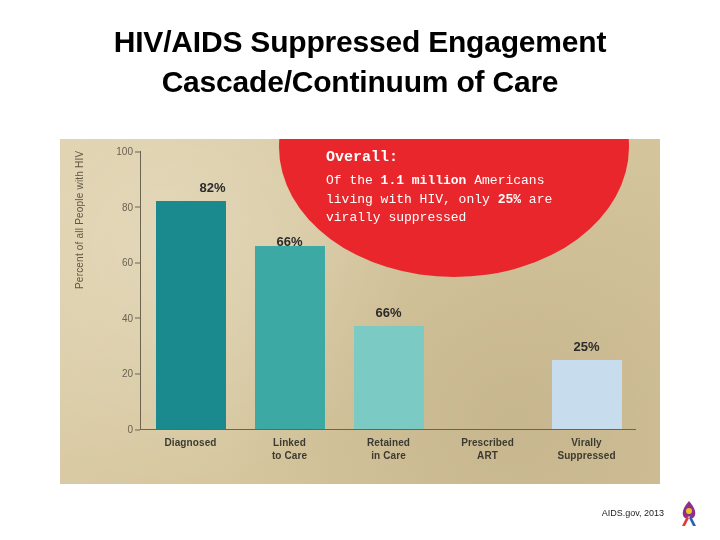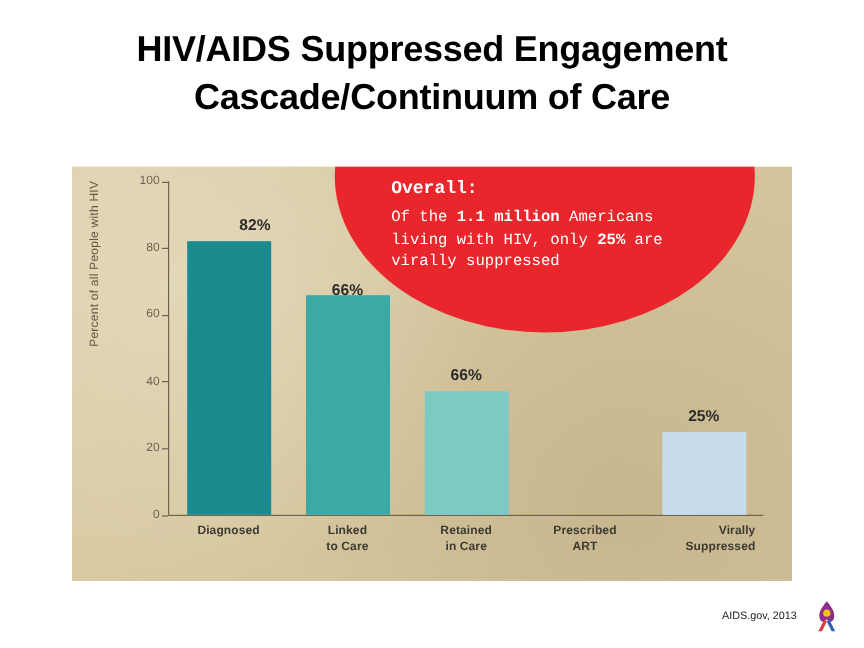--- a/index.html
+++ b/index.html
@@ -252,21 +252,21 @@
         <div>to Care</div>
       </div>
       <div class="xlabel" style="left: 204.5px;">
         <div>Retained</div>
         <div>in Care</div>
       </div>
       <div class="xlabel" style="left: 303.5px;">
         <div>Prescribed</div>
         <div>ART</div>
       </div>
-      <div class="xlabel" style="left: 402.5px; text-align: right;">
+      <div class="xlabel" style="left: 402.5px;">
         <div>Virally</div>
         <div>Suppressed</div>
       </div>
     </div>
 
 </div>
 
 <div class="source">AIDS.gov, 2013</div>
 <div class="ribbon-logo">
   <svg viewBox="0 0 30 30" width="30" height="30" aria-hidden="true">

